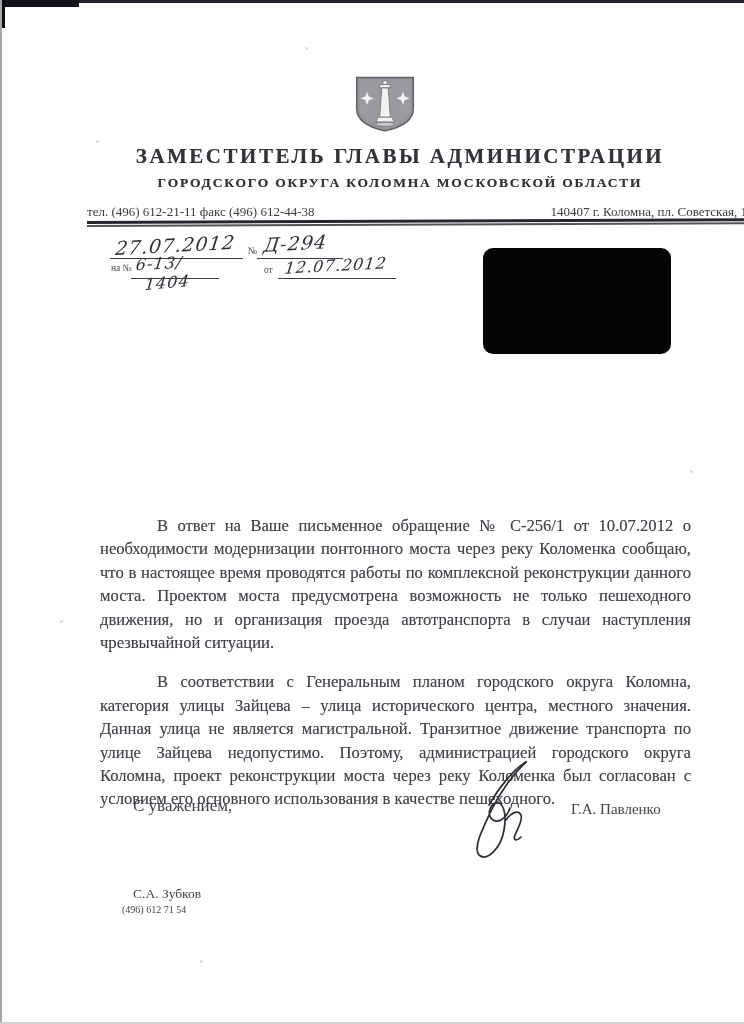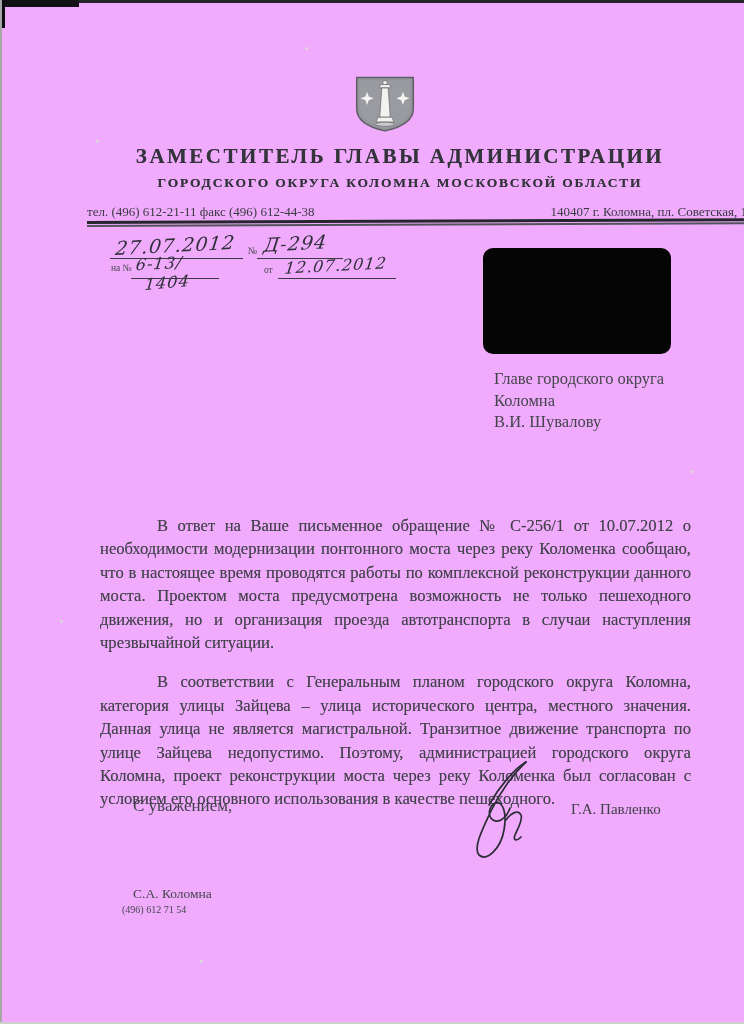--- a/index.html
+++ b/index.html
@@ -1,20 +1,20 @@
 <!DOCTYPE html>
 <html><head>
 <meta charset="utf-8">
 <style>
   html,body{margin:0;padding:0;background:#e8e8e8;}
   .page{
     position:relative;
     width:744px;height:1024px;
     margin:0 auto;
-    background:#f0abfc;
+    background:#ffffff;
     overflow:hidden;
     font-family:"Liberation Serif", serif;
     color:#3e3e46;
   }
   
   .scan-top-strip{position:absolute;left:0;top:0;width:744px;height:3px;background:#23242c;}
   .scan-top-left-bar{position:absolute;left:0;top:0;width:79px;height:7px;background:#111116;}
   .scan-corner-block{position:absolute;left:0;top:0;width:5px;height:28px;background:#0c0c10;}
   .scan-left-stripe{position:absolute;left:0;top:0;width:2px;height:1024px;background:#a6a6a6;}
   .scan-bottom-stripe{position:absolute;left:0;bottom:0;width:744px;height:2px;background:#cfcfcc;}
@@ -139,40 +139,35 @@
     <span class="hw" style="left:31px;top:22px;font-size:16px;">6-13/</span>
     <span class="hw" style="left:40px;top:41px;font-size:16px;transform:skewX(-10deg) rotate(-5deg);">1404</span>
     <span class="printed-label" style="left:159px;top:33px;font-size:9.5px;">от</span>
     <span class="hw" style="left:180px;top:24px;font-size:16px;">12.07.2012</span>
     <div class="ref-line" style="left:26px;top:46px;width:88px;"></div>
     <div class="ref-line" style="left:173px;top:46px;width:118px;"></div>
   </div>
 
   <div class="redaction"></div>
 
-  <div class="addressee">
-    <div>Главе городского округа</div>
-    <div>Коломна</div>
-    <div>В.И. Шувалову</div>
-  </div>
 
 
   <div class="body-text">
     <p>В ответ на Ваше письменное обращение № С-256/1 от 10.07.2012 о необходимости модернизации понтонного моста через реку Коломенка сообщаю, что в настоящее время проводятся работы по комплексной реконструкции данного моста. Проектом моста предусмотрена возможность не только пешеходного движения, но и организация проезда автотранспорта в случаи наступления чрезвычайной ситуации.</p>
     <p>В соответствии с Генеральным планом городского округа Коломна, категория улицы Зайцева – улица исторического центра, местного значения. Данная улица не является магистральной. Транзитное движение транспорта по улице Зайцева недопустимо. Поэтому, администрацией городского округа Коломна, проект реконструкции моста через реку Коломенка был согласован с условием его основного использования в качестве пешеходного.</p>
   </div>
 
   <div class="closing">С уважением,</div>
   <div class="signature">
     <svg width="92" height="104" viewBox="0 0 92 104">
       <g fill="none" stroke="#2c2c36" stroke-width="1.7" stroke-linecap="round">
         <path d="M68,6 C56,17 42,36 33,55 C24,74 15,92 21,99 C29,106 43,92 46,74 C49,57 45,44 37,47 C31,50 29,60 35,64 C41,68 49,61 52,52"></path>
         <path d="M31,49 C41,31 56,13 68,6"></path>
         <path d="M48,64 C53,57 60,53 63,59 C65,64 60,72 57,79 C55,84 58,86 63,81"></path>
       </g>
     </svg>
   </div>
   <div class="signer-name">Г.А. Павленко</div>
 
-  <div class="footer-name">С.А. Коломна</div>
+  <div class="footer-name">С.А. Зубков</div>
   <div class="footer-phone">(496) 612 71 54</div>
 
 </div>
 
 </body></html>

